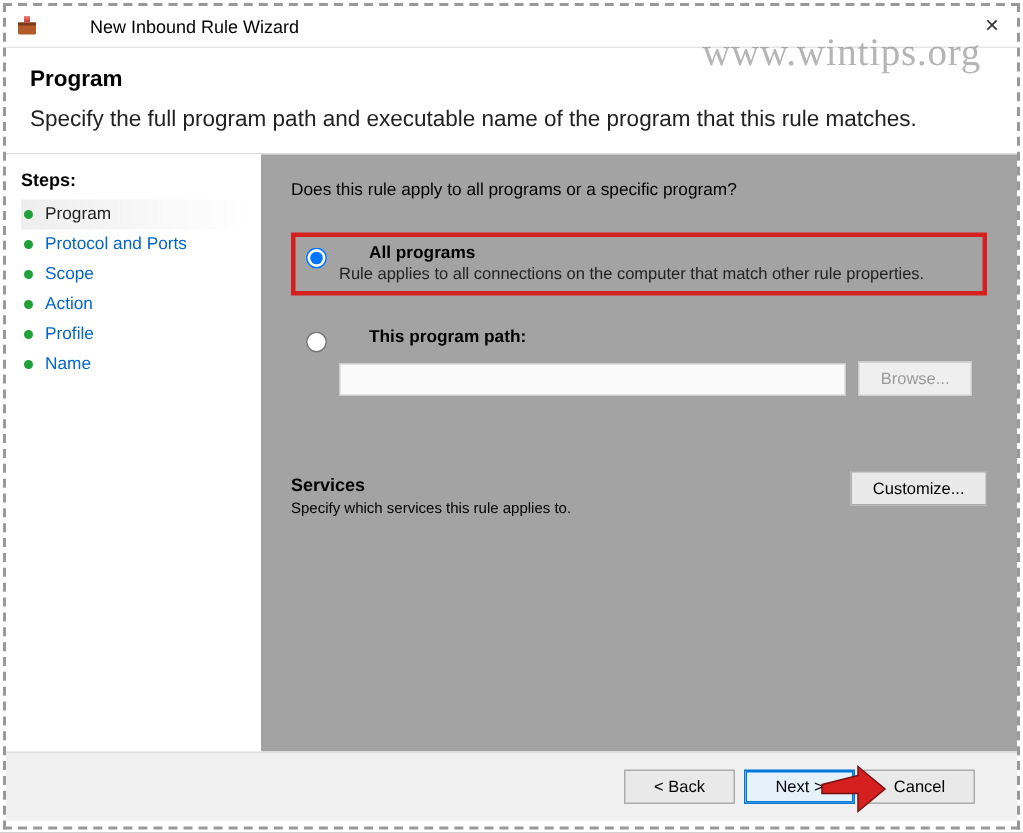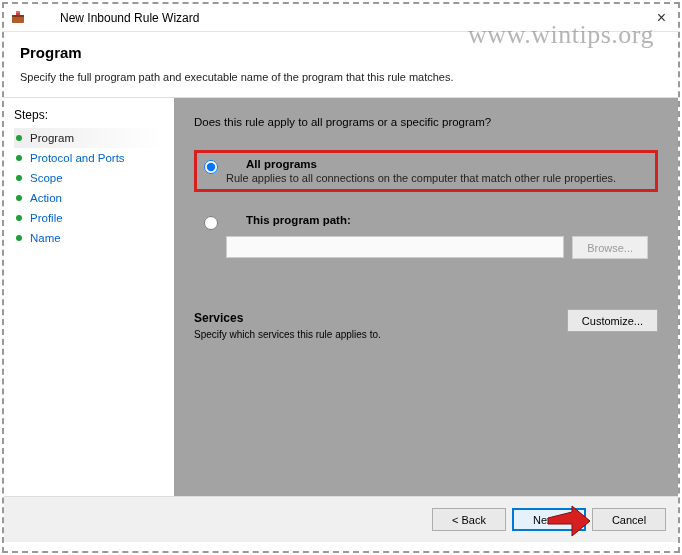--- a/index.html
+++ b/index.html
@@ -56,34 +56,34 @@
     padding: 12px 16px 14px 16px;
     border-bottom: 1px solid #ddd;
     background: #fff;
   }
   .header-area h1 {
     font-size: 15px;
     font-weight: 600;
     margin-bottom: 10px;
   }
   .header-area .subtitle {
-    font-size: 11px;
+    font-size: 15px;
     color: #222;
   }
   .body-area {
     display: flex;
     height: 398px;
   }
   .sidebar {
     width: 170px;
     padding: 10px 10px;
     background: #fff;
   }
   .sidebar .steps-label {
-    font-weight: 400;
+    font-weight: 700;
     font-size: 12px;
     margin-bottom: 6px;
   }
   .sidebar ul { list-style: none; }
   .sidebar li {
     display: flex;
     align-items: center;
     padding: 4px 2px;
     font-size: 11.5px;
     cursor: default;
@@ -123,21 +123,21 @@
     align-items: flex-start;
   }
   .opt-row input[type=radio] {
     margin: 2px 8px 0 4px;
     width: 14px; height: 14px;
   }
   .opt-text .opt-title { font-weight: 600; font-size: 11.5px; margin-left: 20px; }
   .opt-text .opt-desc { font-size: 11px; color: #222; margin-top: 2px; }
   .path-row {
     display: flex;
-    align-items: flex-start;
+    align-items: flex-end;
     margin: 6px 0 4px 26px;
     gap: 8px;
   }
   .path-input {
     flex: 1;
     height: 22px;
     border: 1px solid #ccc;
     background: #fafafa;
     padding: 0 4px;
     font-size: 11px;
@@ -183,21 +183,21 @@
     position: absolute;
     right: 0;
     top: -2px;
   }
   .footer {
     border-top: 1px solid #ddd;
     height: 46px;
     display: flex;
     justify-content: flex-end;
     align-items: center;
-    padding: 0 12px;
+    padding: 0 28px;
     gap: 6px;
     background: #f0f0f0;
     position: relative;
   }
   .footer .btn { min-width: 74px; }
   .footer .btn.primary {
     border: 1px solid #0078d7;
     box-shadow: inset 0 0 0 1px #0078d7;
     background: #e5f1fb;
   }

